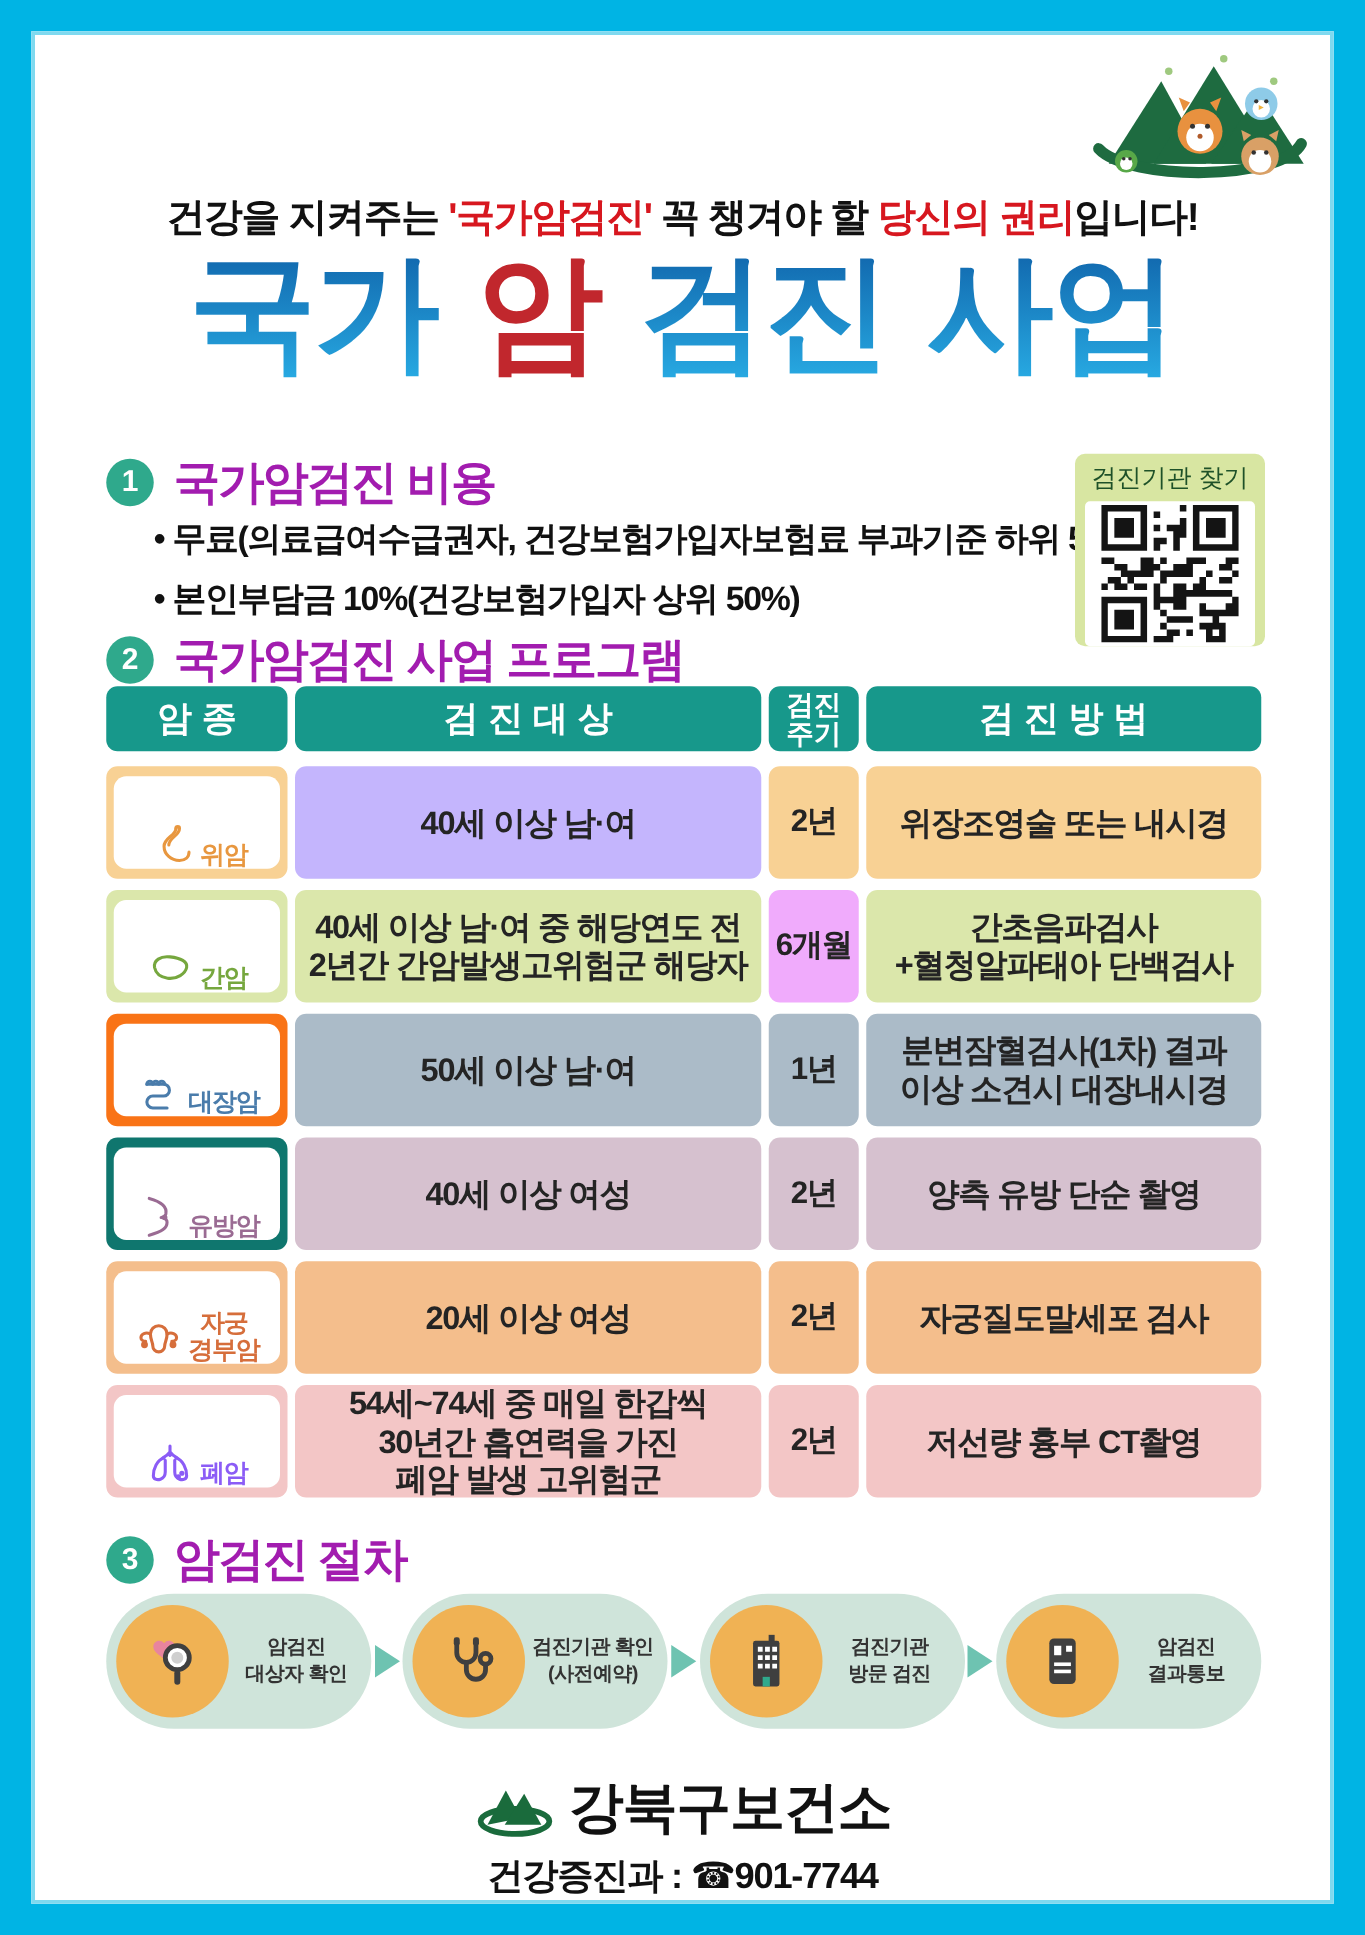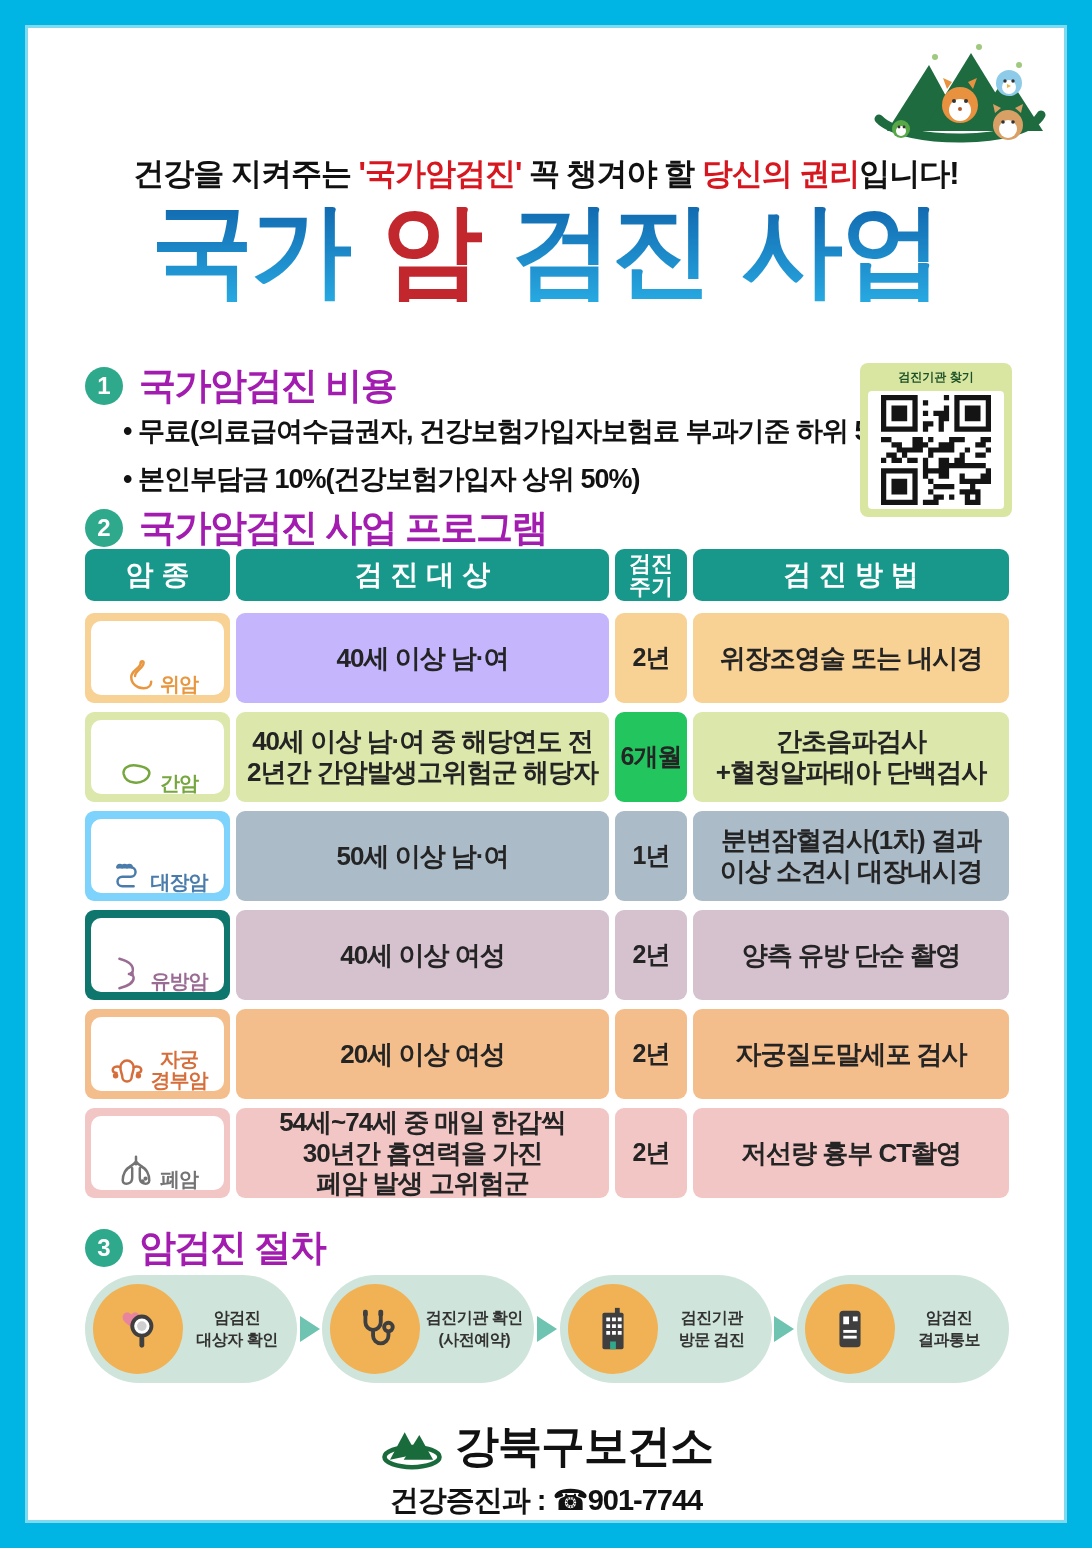--- a/index.html
+++ b/index.html
@@ -25,21 +25,21 @@
   .sec-title{font-size:37px;font-weight:900;color:#a21caf;letter-spacing:-1.5px;}
   .sec1{top:336px;} .sec2{top:478px;} .sec3{top:1198px;}
   
   .bullets{position:absolute;left:98px;top:388px;margin:0;padding:0;list-style:none;}
   .bullets li{font-size:27px;color:#111;margin-bottom:12px;letter-spacing:-1px;}
   .bullets li::before{content:"• ";font-weight:800;}
   .b-lead{font-weight:800;} .b-rest{font-weight:700;}
   
   .qr-box{position:absolute;left:835px;top:338px;width:152px;height:154px;background:#d8e6a2;
           border-radius:8px;display:flex;flex-direction:column;align-items:center;padding-top:6px;box-sizing:border-box;}
-  .qr-label{font-size:12px;font-weight:700;color:#1e5128;margin-bottom:5px;}
+  .qr-label{font-size:20px;font-weight:400;color:#1e5128;margin-bottom:5px;}
   .qr-white{width:136px;height:118px;background:#fff;border-radius:4px;display:flex;align-items:center;justify-content:center;}
   
   .table{position:absolute;left:60px;top:524px;width:924px;display:flex;flex-direction:column;}
   .trow{display:grid;grid-template-columns:145px 373px 72px 316px;column-gap:6px;}
   .thead{margin-bottom:12px;}
   .thead .hcell{background:#17988b;color:#fff;border-radius:9px;height:52px;
         display:flex;align-items:center;justify-content:center;font-size:28px;font-weight:800;white-space:pre-line;text-align:center;}
   .thead .hcycle{font-size:22px;line-height:1.05;}
   .drow{margin-bottom:9px;}
   .dcell{border-radius:9px;height:90px;display:flex;align-items:center;justify-content:center;
@@ -171,27 +171,27 @@
         <div class="dcell organ-cell" style="background-color: rgb(219, 231, 171);">
           <div class="organ-box" style="color: rgb(118, 167, 62);">
             <svg width="38" height="38" viewBox="0 0 40 40" fill="none" stroke="currentColor" stroke-width="2.6" stroke-linecap="round" stroke-linejoin="round">
               <path d="M7 19 C6 13 12 9 20 10 C29 11 35 14 34 19 C33 24 26 29 18 28 C11 27 8 24 7 19 Z"></path>
             </svg>
             <span class="organ-label">간암</span>
           </div>
         </div>
         <div class="dcell" style="background-color: rgb(219, 231, 171);">40세 이상 남·여 중 해당연도 전
 2년간 간암발생고위험군 해당자</div>
-        <div class="dcell dcycle" style="background-color: #22c55e;">6개월</div>
+        <div class="dcell dcycle" style="background-color: #f0abfc;">6개월</div>
         <div class="dcell" style="background-color: rgb(219, 231, 171);">간초음파검사
 +혈청알파태아 단백검사</div>
       </div>
 
       <div class="trow drow">
-        <div class="dcell organ-cell" style="background-color: #7dd3fc;">
+        <div class="dcell organ-cell" style="background-color: #f97316;">
           <div class="organ-box" style="color: rgb(74, 124, 171);">
             <svg width="38" height="38" viewBox="0 0 40 40" fill="none" stroke="currentColor" stroke-width="2.6" stroke-linecap="round" stroke-linejoin="round">
               <path d="M10 13 h14 a5 5 0 0 1 0 10 h-9 a5 5 0 0 0 0 10 h12"></path>
               <path d="M10 13 a2.5 2.5 0 0 1 5 0 M15 13 a2.5 2.5 0 0 1 5 0 M20 13 a2.5 2.5 0 0 1 5 0"></path>
             </svg>
             <span class="organ-label">대장암</span>
           </div>
         </div>
         <div class="dcell" style="background-color: rgb(171, 187, 200);">50세 이상 남·여</div>
         <div class="dcell dcycle" style="background-color: rgb(171, 187, 200);">1년</div>
@@ -228,21 +228,21 @@
 경부암</span>
           </div>
         </div>
         <div class="dcell" style="background-color: rgb(244, 190, 140);">20세 이상 여성</div>
         <div class="dcell dcycle" style="background-color: rgb(244, 190, 140);">2년</div>
         <div class="dcell" style="background-color: rgb(244, 190, 140);">자궁질도말세포 검사</div>
       </div>
 
       <div class="trow drow">
         <div class="dcell organ-cell" style="background-color: rgb(243, 198, 198);">
-          <div class="organ-box" style="color: #737373;">
+          <div class="organ-box" style="color: #8b5cf6;">
             <svg width="38" height="38" viewBox="0 0 40 40" fill="none" stroke="currentColor" stroke-width="2.6" stroke-linecap="round" stroke-linejoin="round">
               <path d="M20 5 v8 M20 10 c-2 3 -4 4 -6 5 M20 10 c2 3 4 4 6 5"></path>
               <path d="M15 15 c-6 2 -9 9 -9 15 c0 3 3 4 6 3 c3 -1 4 -3 4 -6 v-10"></path>
               <path d="M25 15 c6 2 9 9 9 15 c0 3 -3 4 -6 3 c-3 -1 -4 -3 -4 -6 v-10"></path>
               <circle cx="30" cy="28" r="0.9" fill="currentColor"></circle>
                 <circle cx="27" cy="31" r="0.9" fill="currentColor"></circle>
             </svg>
             <span class="organ-label">폐암</span>
           </div>
         </div>

